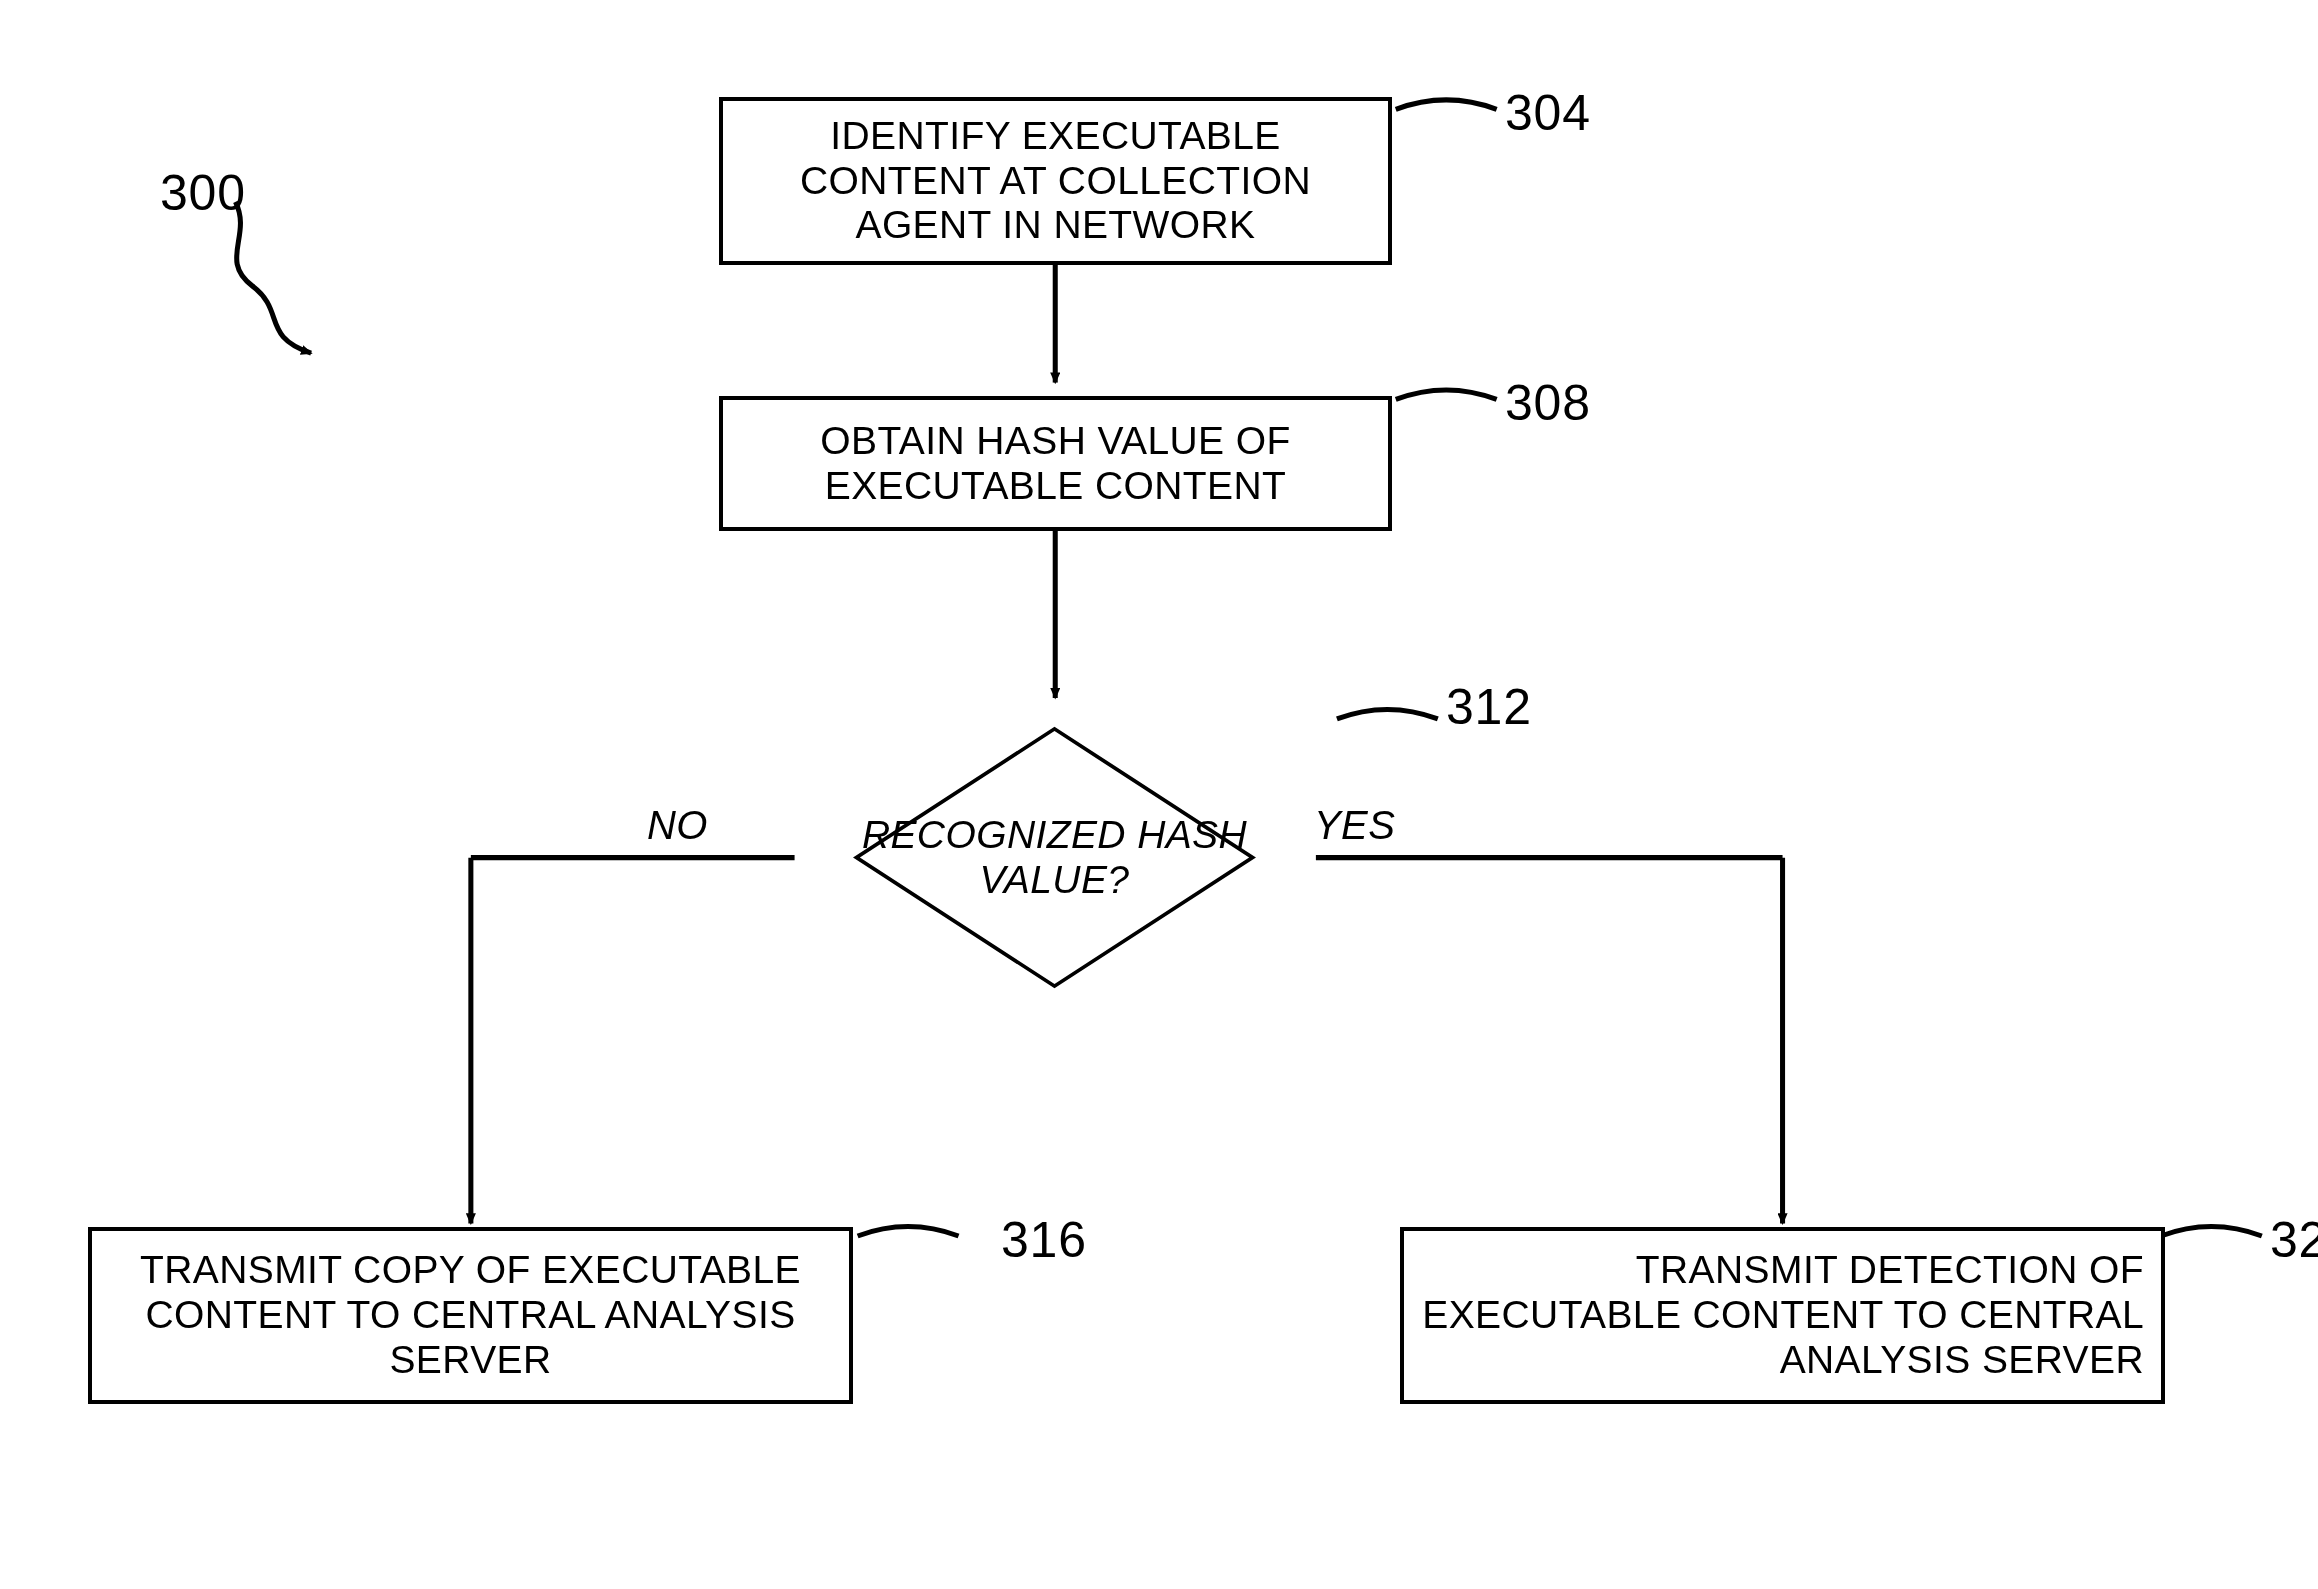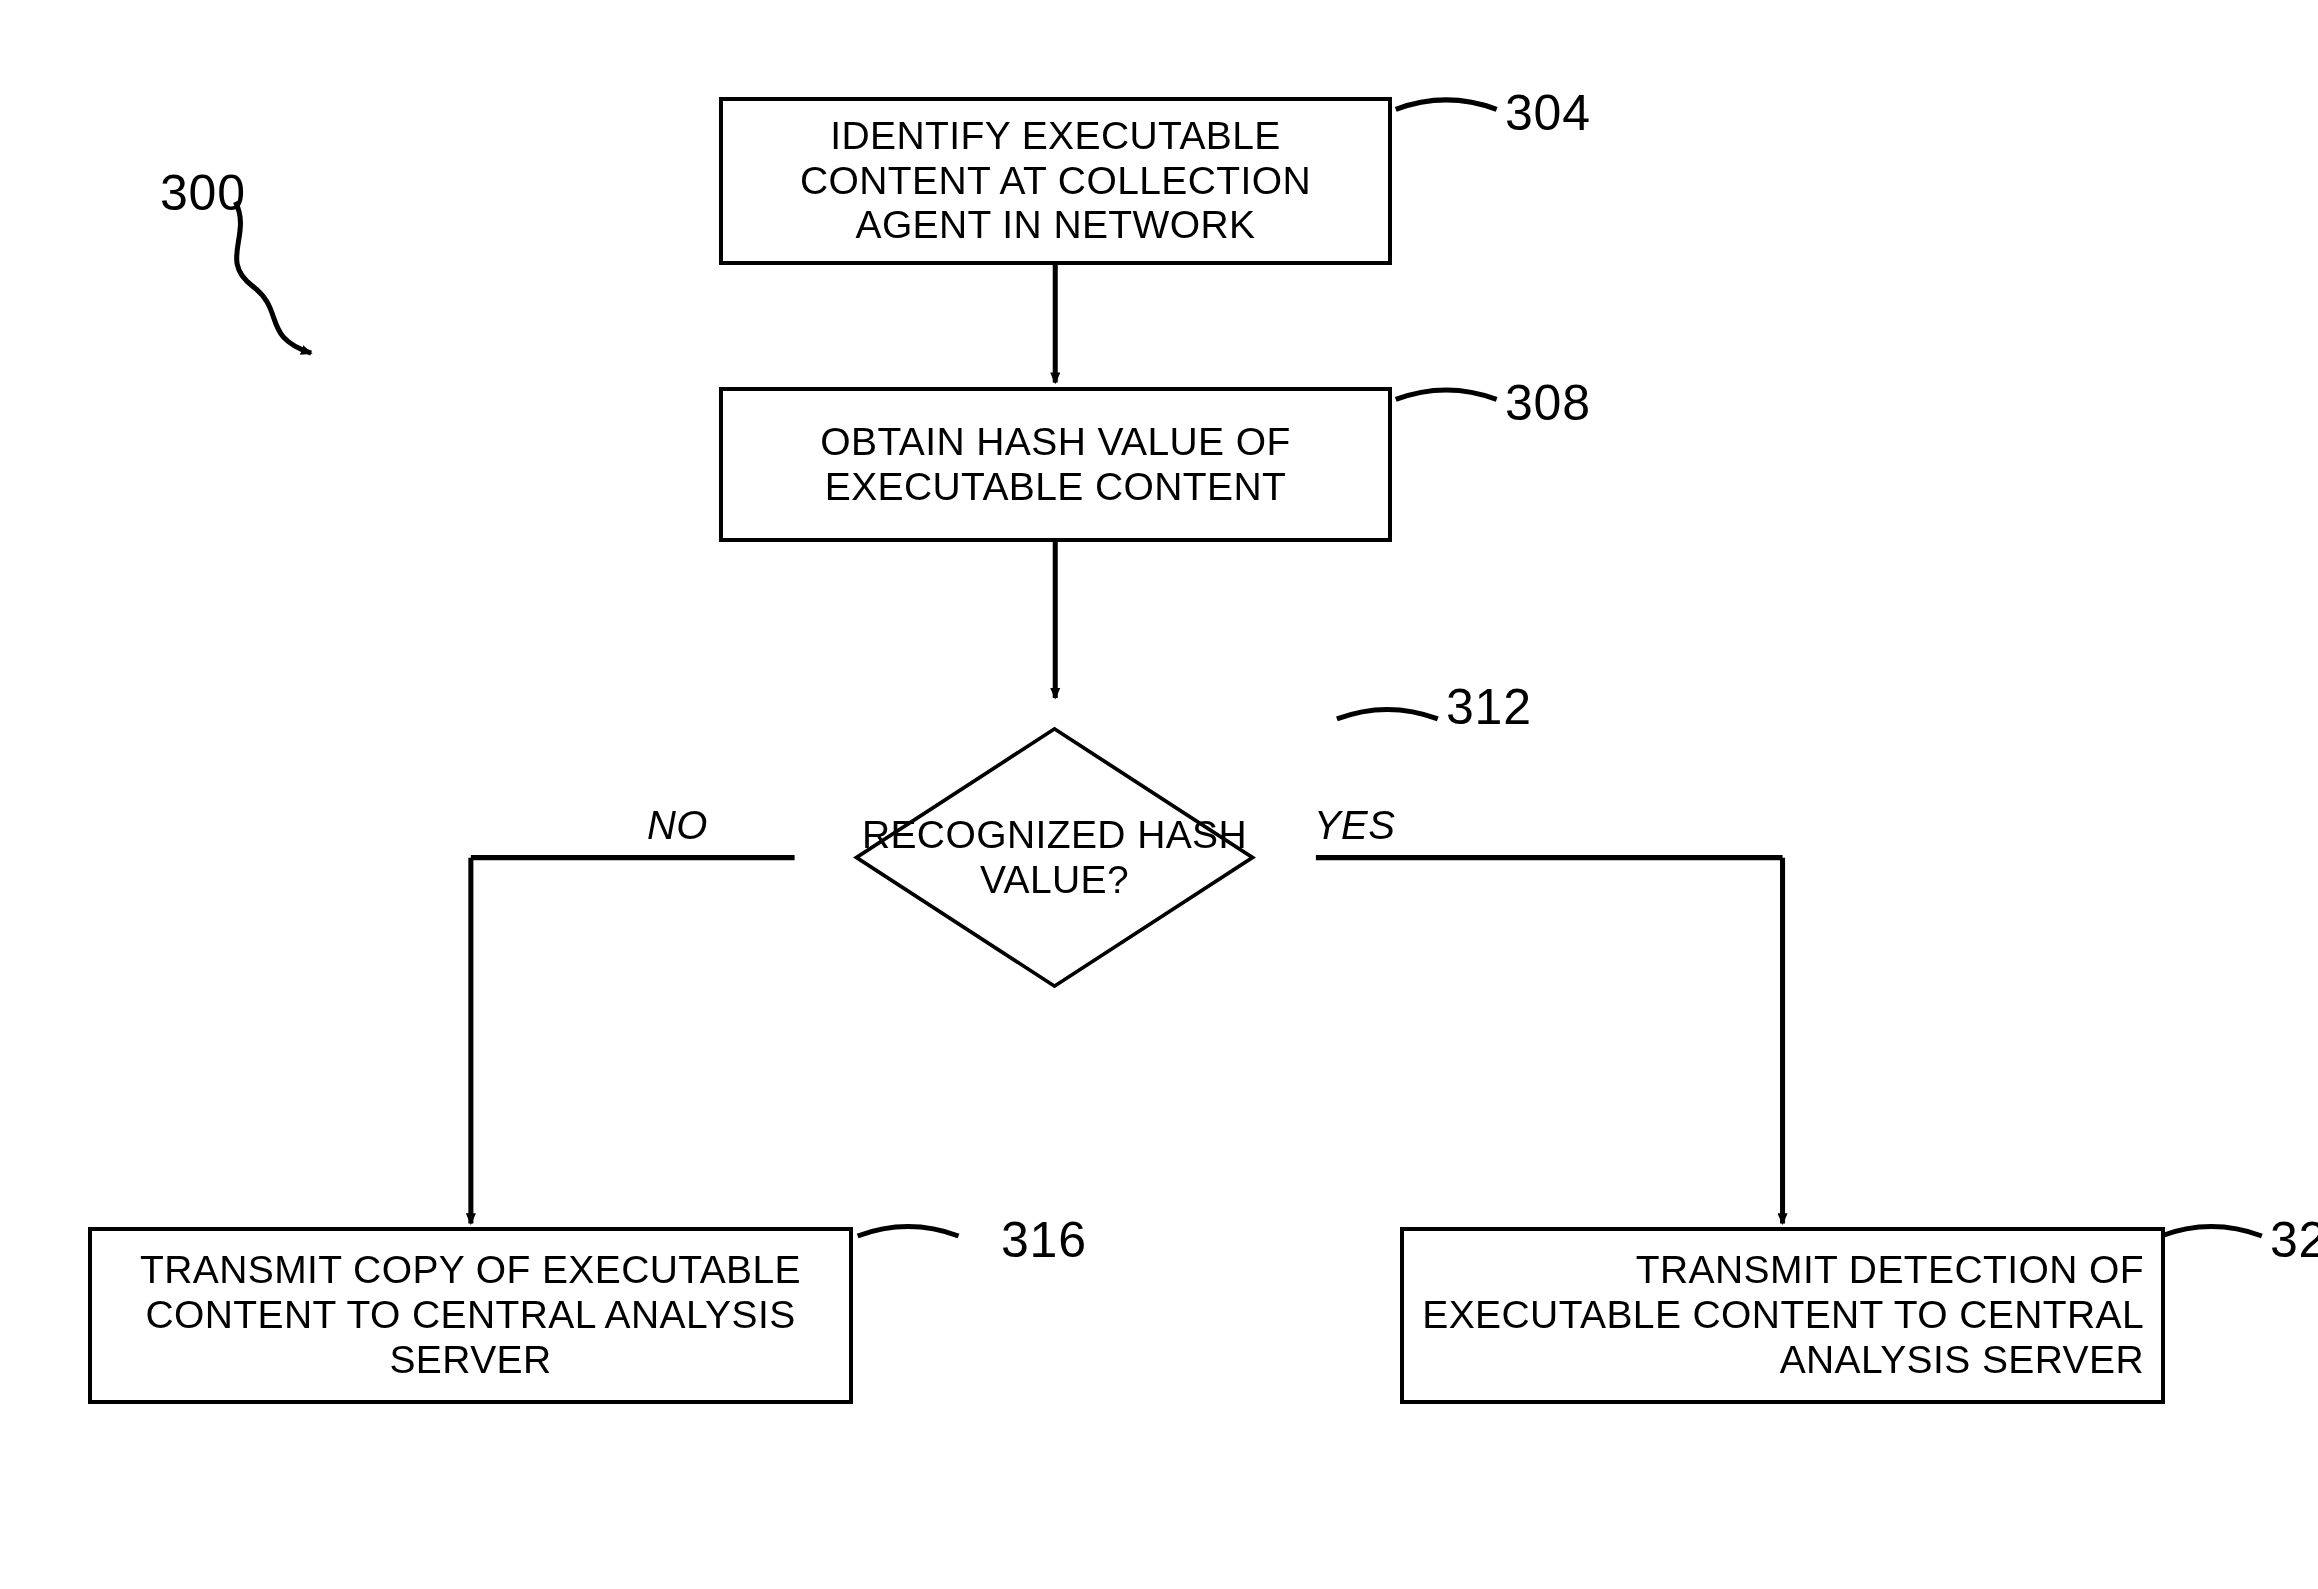--- a/index.html
+++ b/index.html
@@ -97,28 +97,28 @@
 
   <line x1="1565" y1="1020" x2="2120" y2="1020" stroke="#000" stroke-width="6"></line>
   <line x1="2120" y1="1020" x2="2120" y2="1455" stroke="#000" stroke-width="6" marker-end="url(#arrowhead)"></line>
 </svg>
 
 <div class="box" style="left:719px; top:97px; width:673px; height:168px;">
   <span>IDENTIFY EXECUTABLE CONTENT AT COLLECTION AGENT IN NETWORK</span>
 </div>
 <div class="ref-label" style="left:1505px; top:84px;">304</div>
 
-<div class="box" style="left:719px; top:387px; width:673px; height:155px;">
+<div class="box" style="left:719px; top:396px; width:673px; height:135px;">
   <span>OBTAIN HASH VALUE OF EXECUTABLE CONTENT</span>
 </div>
 <div class="ref-label" style="left:1505px; top:374px;">308</div>
 
 <div class="diamond-wrap" style="left:794px; top:698px; width:521px; height:319px;">
   <div class="diamond" style="left:143px; top:42px; width:235px; height:235px;"></div>
-  <div class="diamond-text" style="left:0; top:0; width:521px; height:319px;">
+  <div class="diamond-text" style="left:0; top:0; width:521px; height:319px;font-style:italic;">
     <span>RECOGNIZED HASH VALUE?</span>
   </div>
 </div>
 <div class="ref-label" style="left:1446px; top:678px;">312</div>
 
 <div class="branch-label" style="left:647px; top:803px;">NO</div>
 <div class="branch-label" style="left:1314px; top:803px;">YES</div>
 
 <div class="box" style="left:88px; top:1227px; width:765px; height:177px;">
   <span>TRANSMIT COPY OF EXECUTABLE CONTENT TO CENTRAL ANALYSIS SERVER</span>

